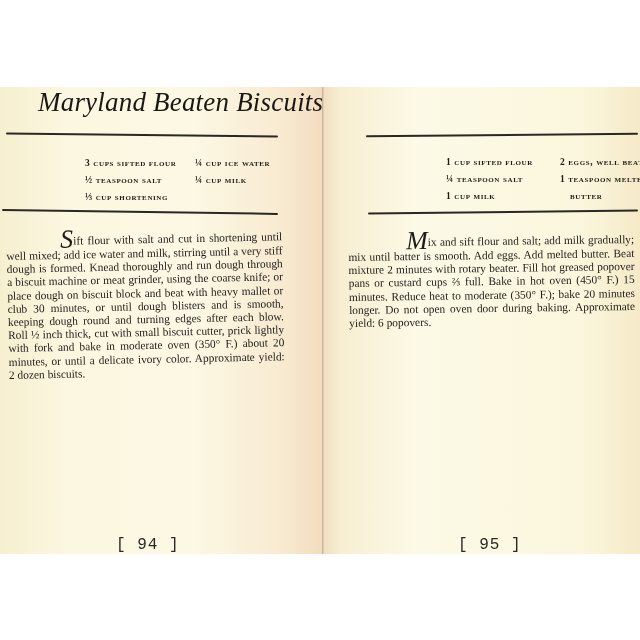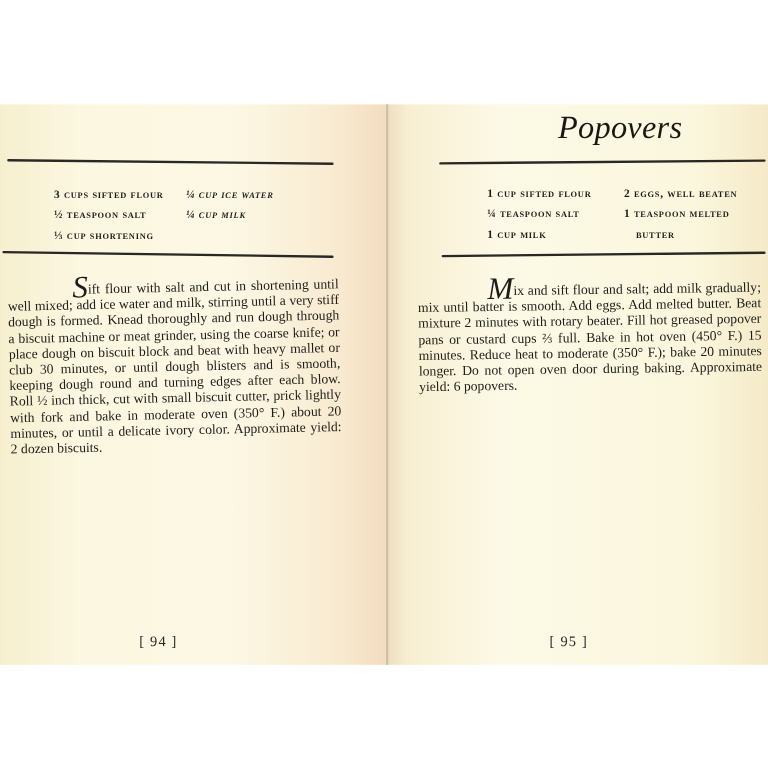--- a/index.html
+++ b/index.html
@@ -40,72 +40,72 @@
     }
     .left .rule.top { left: 6px; top: 47px; width: 272px; transform: rotate(0.6deg); }
     .left .rule.bottom { left: 2px; top: 124px; width: 276px; transform: rotate(0.8deg); }
     .right .rule.top { left: 44px; top: 47px; width: 272px; transform: rotate(-0.5deg); }
     .right .rule.bottom { left: 46px; top: 124px; width: 270px; transform: rotate(-0.6deg); }
 
     .ingredients {
       position: absolute; font-size: 9.5px; font-variant: small-caps;
       text-transform: lowercase; letter-spacing: 0.6px; line-height: 17px; font-weight: bold;
     }
-    .ingredients .col { position: absolute; top: 0; white-space: nowrap; }
+    .ingredients .col { position: absolute; top: 0; white-space: nowrap; margin-left: 40px; }
     .ingredients .ing { display: block; font-variant: small-caps; }
     .ingredients .ing.cont { padding-left: 10px; font-family: Liberation Serif, serif; }
     .left .ingredients { left: 45px; top: 68px; width: 240px; }
     .left .ingredients .col.c1 { left: 0; }
-    .left .ingredients .col.c2 { left: 110px; font-style: italic; }
+    .left .ingredients .col.c2 { left: 110px; }
     .right .ingredients { left: 84px; top: 67px; width: 240px; }
     .right .ingredients .col.c1 { left: 0; }
     .right .ingredients .col.c2 { left: 114px; }
 
     .body-text {
       position: absolute; font-size: 11.4px; line-height: 13.2px;
       text-align: justify; hyphens: manual;
     }
     .left .body-text { left: 6px; top: 145px; width: 276px; transform: rotate(-1.2deg); transform-origin: left top; }
     .right .body-text { left: 26px; top: 146px; width: 286px; transform: rotate(-0.8deg); transform-origin: left top; }
     .body-text .dropcap {
       font-style: italic; font-size: 26px; line-height: 18px; vertical-align: -3px;
     }
     .left .body-text .indent { display: inline-block; width: 54px; }
     .right .body-text .indent { display: inline-block; width: 58px; }
 
     .folio {
-      position: absolute; bottom: 12px; font-size: 12px; letter-spacing: 1px; color: #2a2824;
+      position: absolute; bottom: 0; font-size: 16px; letter-spacing: 1px; color: #2a2824; font-family: Liberation Mono, monospace;
     }
     .left .folio { left: 116px; }
     .right .folio { left: 136px; margin-top: 36px; }
   </style>
 </head>
 <body>
 
 <div class="spread">
   <div class="page left">
+    <h1 class="title">Maryland Beaten Biscuits</h1>
     <div class="rule top"></div>
     <div class="ingredients">
       <div class="col c1">
         <span class="ing">3 cups sifted flour</span>
         <span class="ing">½ teaspoon salt</span>
         <span class="ing">⅓ cup shortening</span>
       </div>
       <div class="col c2">
         <span class="ing">¼ cup ice water</span>
         <span class="ing">¼ cup milk</span>
       </div>
     </div>
     <div class="rule bottom"></div>
     <p class="body-text"><span class="indent"></span><span class="dropcap">S</span><span>ift flour with salt and cut in shortening until well mixed; add ice water and milk, stirring until a very stiff dough is formed. Knead thoroughly and run dough through a biscuit machine or meat grinder, using the coarse knife; or place dough on biscuit block and beat with heavy mallet or club 30 minutes, or until dough blisters and is smooth, keeping dough round and turning edges after each blow. Roll ½ inch thick, cut with small biscuit cutter, prick lightly with fork and bake in moderate oven (350° F.) about 20 minutes, or until a delicate ivory color. Approximate yield: 2 dozen biscuits.</span></p>
     <div class="folio">[ 94 ]</div>
   </div>
 
   <div class="page right">
-    <h1 class="title">Popovers</h1>
     <div class="rule top"></div>
     <div class="ingredients">
       <div class="col c1">
         <span class="ing">1 cup sifted flour</span>
         <span class="ing">¼ teaspoon salt</span>
         <span class="ing">1 cup milk</span>
       </div>
       <div class="col c2">
         <span class="ing">2 eggs, well beaten</span>
         <span class="ing">1 teaspoon melted</span>

